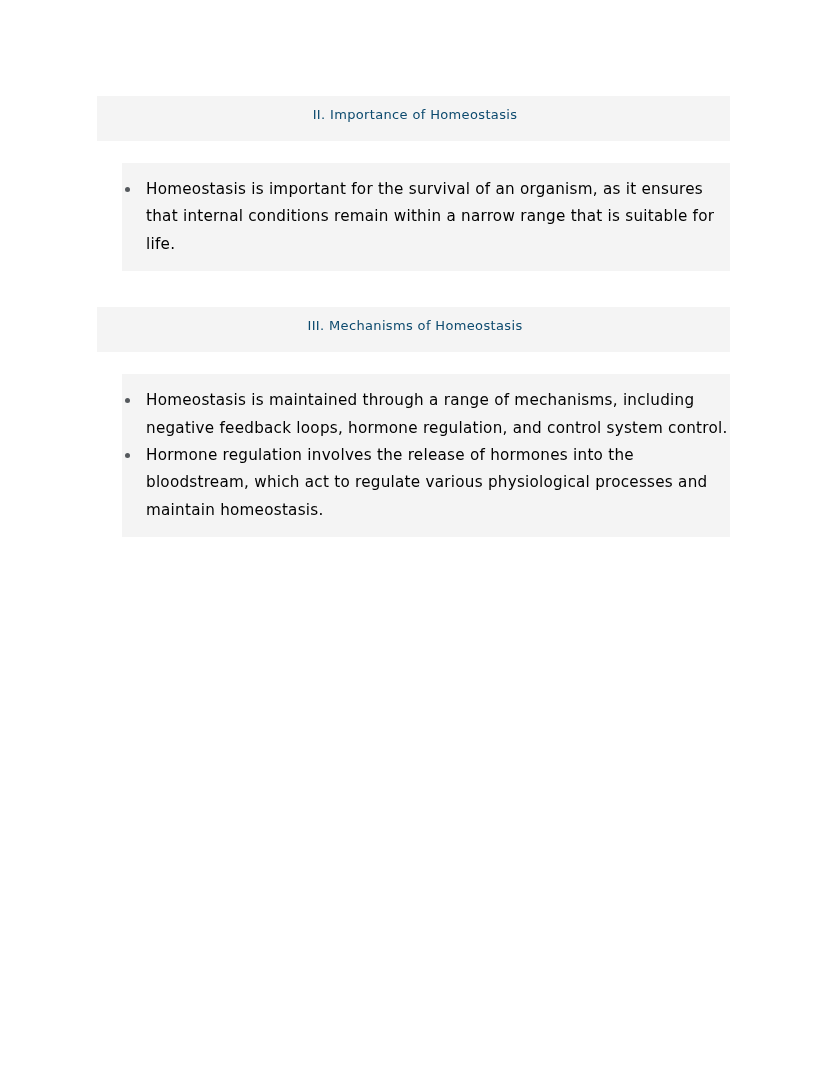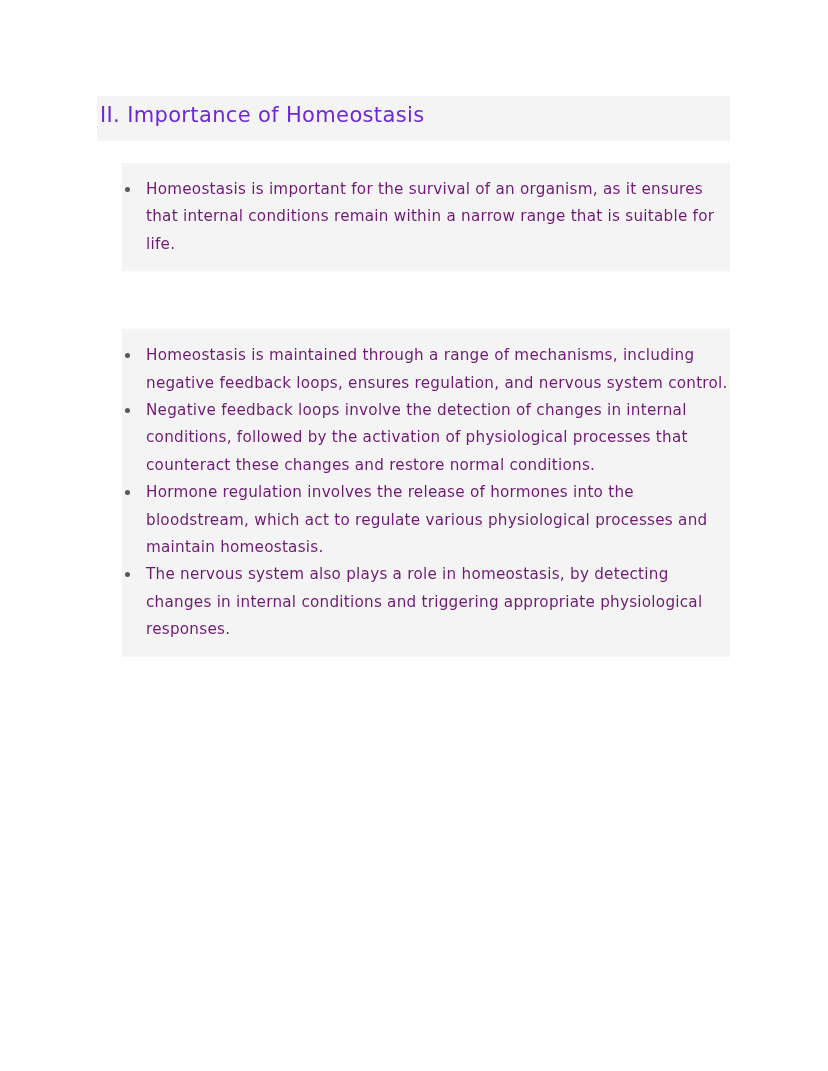--- a/index.html
+++ b/index.html
@@ -34,26 +34,27 @@
   
   .section-heading {
     background: #f4f4f4;
     margin: 0 98px 0 97px;
     padding: 9px 0 16px 3px;
     box-sizing: border-box;
   }
   .section-heading .heading-text {
     display: block;
     font-family: "DejaVu Sans", "Liberation Sans", sans-serif;
-    font-size: 21px;
+    font-size: 13px;
     font-weight: 400;
     letter-spacing: 0.35px;
-    color: #6d28d9;
+    color: #0c4a6e;
     line-height: 20px;
     white-space: nowrap;
+    text-align: center;
   }
 
   
   .bullet-band {
     background: #f4f4f4;
     margin: 0 98px 0 122px;
     padding: 13px 0 13px 0;
     box-sizing: border-box;
   }
   .bullet-list {
@@ -62,21 +63,21 @@
     padding: 0;
   }
   .bullet-item {
     position: relative;
     padding-left: 24px;
     margin: 0;
     font-family: "DejaVu Sans", "Liberation Sans", sans-serif;
     font-size: 15.2px;
     font-weight: 400;
     letter-spacing: 0.25px;
-    color: #701a75;
+    color: #000000;
     line-height: 27.4px;
     padding-right: 2px;
   }
   .bullet-item .dot {
     position: absolute;
     left: 3px;
     top: 11px;
     width: 5px;
     height: 5px;
     border-radius: 50%;
@@ -109,40 +110,35 @@
       <ul class="bullet-list">
         <li class="bullet-item">
           <span class="dot"></span>
           <span class="btext">Homeostasis is important for the survival of an organism, as it ensures that internal conditions remain within a narrow range that is suitable for life.</span>
         </li>
       </ul>
     </div>
 
     <div class="gap-list-to-heading"></div>
 
+    <div class="section-heading">
+      <span class="heading-text">III. Mechanisms of Homeostasis</span>
+    </div>
 
     <div class="gap-heading-to-list"></div>
 
     <div class="bullet-band">
       <ul class="bullet-list">
         <li class="bullet-item">
           <span class="dot"></span>
-          <span class="btext">Homeostasis is maintained through a range of mechanisms, including negative feedback loops, ensures regulation, and nervous system control.</span>
-        </li>
-        <li class="bullet-item">
-          <span class="dot"></span>
-          <span class="btext">Negative feedback loops involve the detection of changes in internal conditions, followed by the activation of physiological processes that counteract these changes and restore normal conditions.</span>
+          <span class="btext">Homeostasis is maintained through a range of mechanisms, including negative feedback loops, hormone regulation, and control system control.</span>
         </li>
         <li class="bullet-item">
           <span class="dot"></span>
           <span class="btext">Hormone regulation involves the release of hormones into the bloodstream, which act to regulate various physiological processes and maintain homeostasis.</span>
-        </li>
-        <li class="bullet-item">
-          <span class="dot"></span>
-          <span class="btext">The nervous system also plays a role in homeostasis, by detecting changes in internal conditions and triggering appropriate physiological responses.</span>
         </li>
       </ul>
     </div>
 
     <div class="gap-list-to-heading"></div>
 
 
   </div>
 </div>
 

